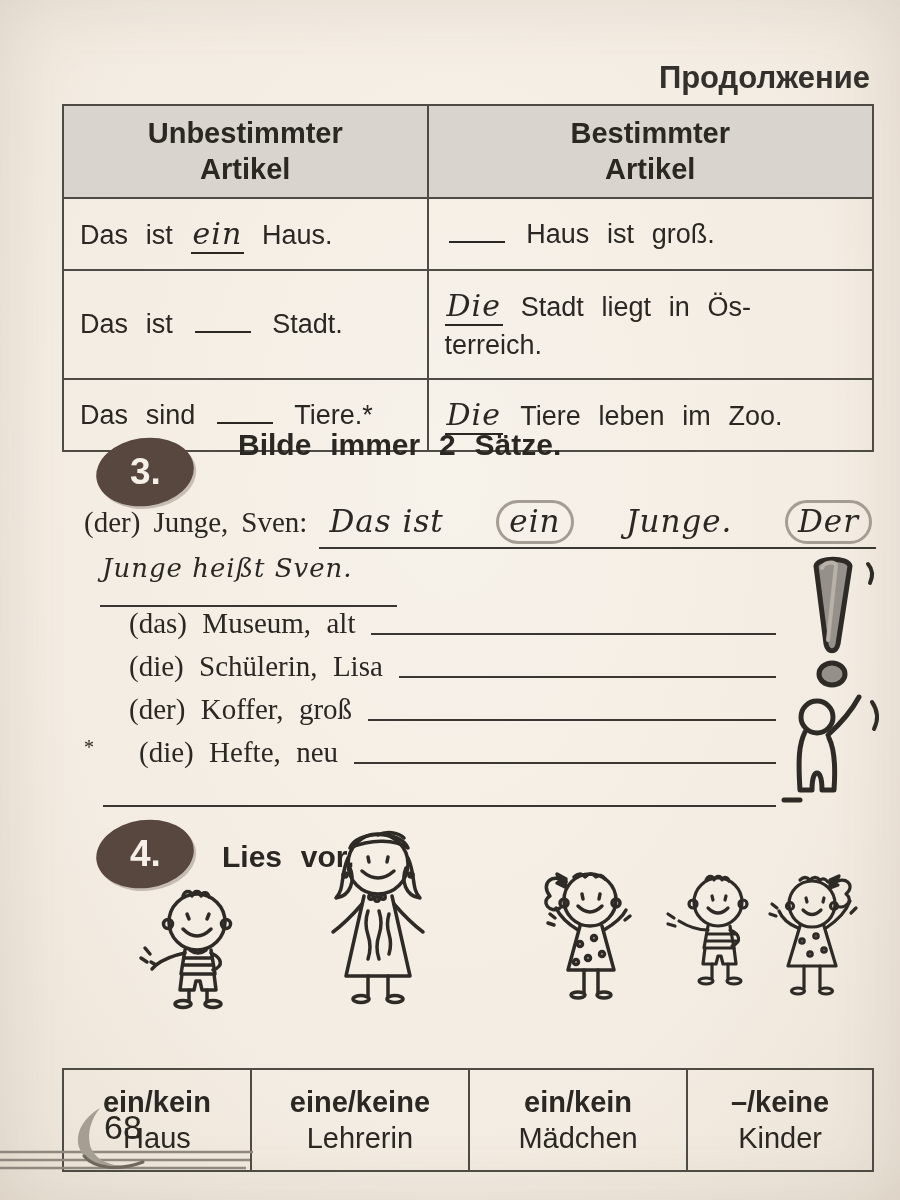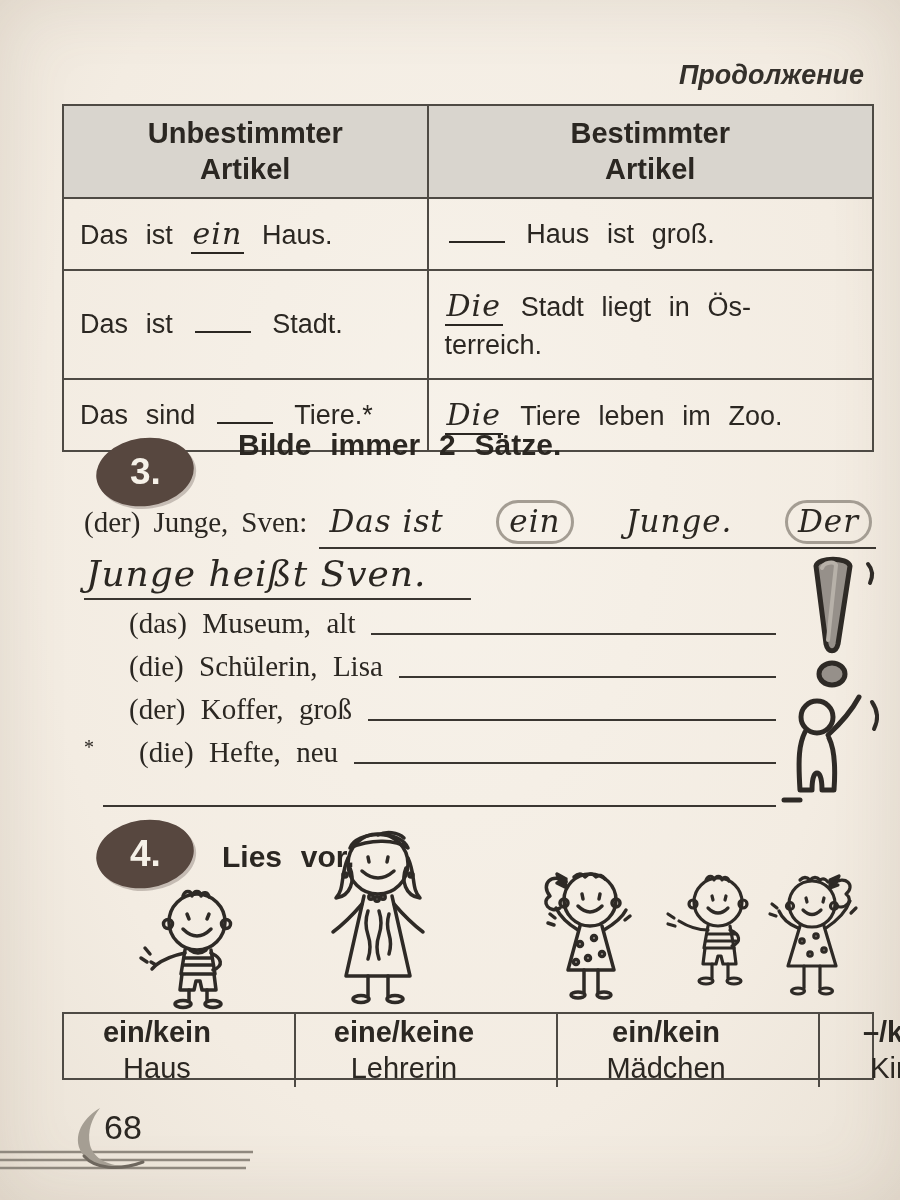--- a/index.html
+++ b/index.html
@@ -3,21 +3,21 @@
 <meta charset="utf-8">
 <style>
   html,body{margin:0;padding:0;width:900px;height:1200px;overflow:hidden;}
   .page{
     position:relative;width:900px;height:1200px;
     background:radial-gradient(ellipse at 50% 40%, #f7f2ea 0%, #f3ece2 65%, #eae2d6 100%);
     font-family:"Liberation Sans",sans-serif;color:#2b2722;
     box-shadow:inset 0 0 70px rgba(120,100,80,.14);
   }
   
-  .continuation{position:absolute;top:60px;right:36px;font-style:italic;font-weight:bold;font-size:27px;color:#34302b;}
+  .continuation{position:absolute;top:60px;right:30px;font-weight:bold;font-size:31px;color:#34302b;}
   
   table.article-table{position:absolute;left:62px;top:104px;width:812px;border-collapse:collapse;}
   .article-table th,.article-table td{border:2.5px solid #4e4a44;}
   .article-table th{background:#d9d5ce;font-size:29px;font-weight:bold;text-align:center;padding:9px 16px;line-height:1.25;white-space:pre-line;}
   .article-table td{font-size:27px;padding:15px 16px;word-spacing:.38em;vertical-align:middle;line-height:1.35;margin-top:48px;}
   .wrap{white-space:pre-line;}
   .hand{font-family:"DejaVu Serif",serif;font-style:italic;font-size:30px;letter-spacing:1px;border-bottom:2px solid #2b2722;padding:0 2px 1px;word-spacing:normal;}
   .blank{display:inline-block;width:56px;height:4px;border-bottom:2.5px solid #2b2722;margin:0 4px;}
   
   .badge{position:absolute;width:98px;height:68px;background:#57473f;border-radius:50%;transform:rotate(-8deg);display:flex;align-items:center;justify-content:center;box-shadow:2px 3px 0 rgba(60,45,38,.25);}
@@ -26,33 +26,33 @@
   .badge4{left:96px;top:820px;}
   .ex-title{position:absolute;font-weight:bold;font-size:30px;word-spacing:.35em;}
   .ex3-title{left:238px;top:428px;}
   .ex4-title{left:222px;top:840px;}
   
   .example-l1{position:absolute;left:84px;top:500px;width:792px;display:flex;align-items:baseline;}
   .prompt{font-family:"Liberation Serif",serif;font-size:29px;white-space:nowrap;margin-right:12px;word-spacing:.2em;}
   .hwline{flex:1;border-bottom:2.5px solid #3a3631;display:flex;justify-content:space-between;align-items:baseline;padding:0 4px 3px 10px;}
   .hw{font-family:"DejaVu Serif",serif;font-style:italic;font-size:31px;letter-spacing:1px;}
   .circled{border:3px solid #a49d93;border-radius:48px;padding:0 10px 2px;}
-  .example-l2{position:absolute;left:84px;top:553px;font-family:"DejaVu Serif",serif;font-style:italic;font-size:36px;letter-spacing:1px;border-bottom:2.5px solid #3a3631;padding:0 44px 4px 2px;}
+  .example-l2{position:absolute;left:100px;top:553px;font-family:"DejaVu Serif",serif;font-style:italic;font-size:26px;letter-spacing:1px;border-bottom:2.5px solid #3a3631;padding:0 44px 22px 2px;}
   
   .items{position:absolute;left:84px;top:597px;width:692px;}
   .item{display:flex;align-items:flex-end;height:43px;font-family:"Liberation Serif",serif;font-size:29px;word-spacing:.28em;}
   .itext{white-space:nowrap;margin-left:42px;}
   .star{font-size:20px;position:relative;top:-10px;margin-right:3px;}
   .iline{flex:1;border-bottom:2.5px solid #3a3631;margin:0 0 5px 16px;height:1px;}
   
   .fig{position:absolute;}
   .fig svg{display:block;}
   .lineart{stroke:#2e2a26;fill:none;stroke-linecap:round;stroke-linejoin:round;}
   
-  .labels-table{position:absolute;left:62px;top:1012px;width:812px;height:68px;border:2.5px solid #4e4a44;display:grid;grid-template-columns:23% 27% 27% 23%;background:transparent;box-sizing:border-box;gap:44px;}
+  .labels-table{position:absolute;left:62px;top:1068px;width:812px;height:104px;border:2.5px solid #4e4a44;display:grid;grid-template-columns:23% 27% 27% 23%;background:transparent;box-sizing:border-box;}
   .bcell{border-left:2.5px solid #4e4a44;display:flex;flex-direction:column;align-items:center;justify-content:center;line-height:1.25;}
   .bcell:first-child{border-left:none;}
   .bart{font-weight:bold;font-size:29px;}
   .bnoun{font-size:29px;}
   
   .footer-deco{position:absolute;left:0;top:1098px;}
   .page-num{position:absolute;left:104px;top:1108px;font-weight:normal;font-size:34px;color:#2b2722;z-index:2;text-align:center;}
 </style>
 </head>
 <body>

